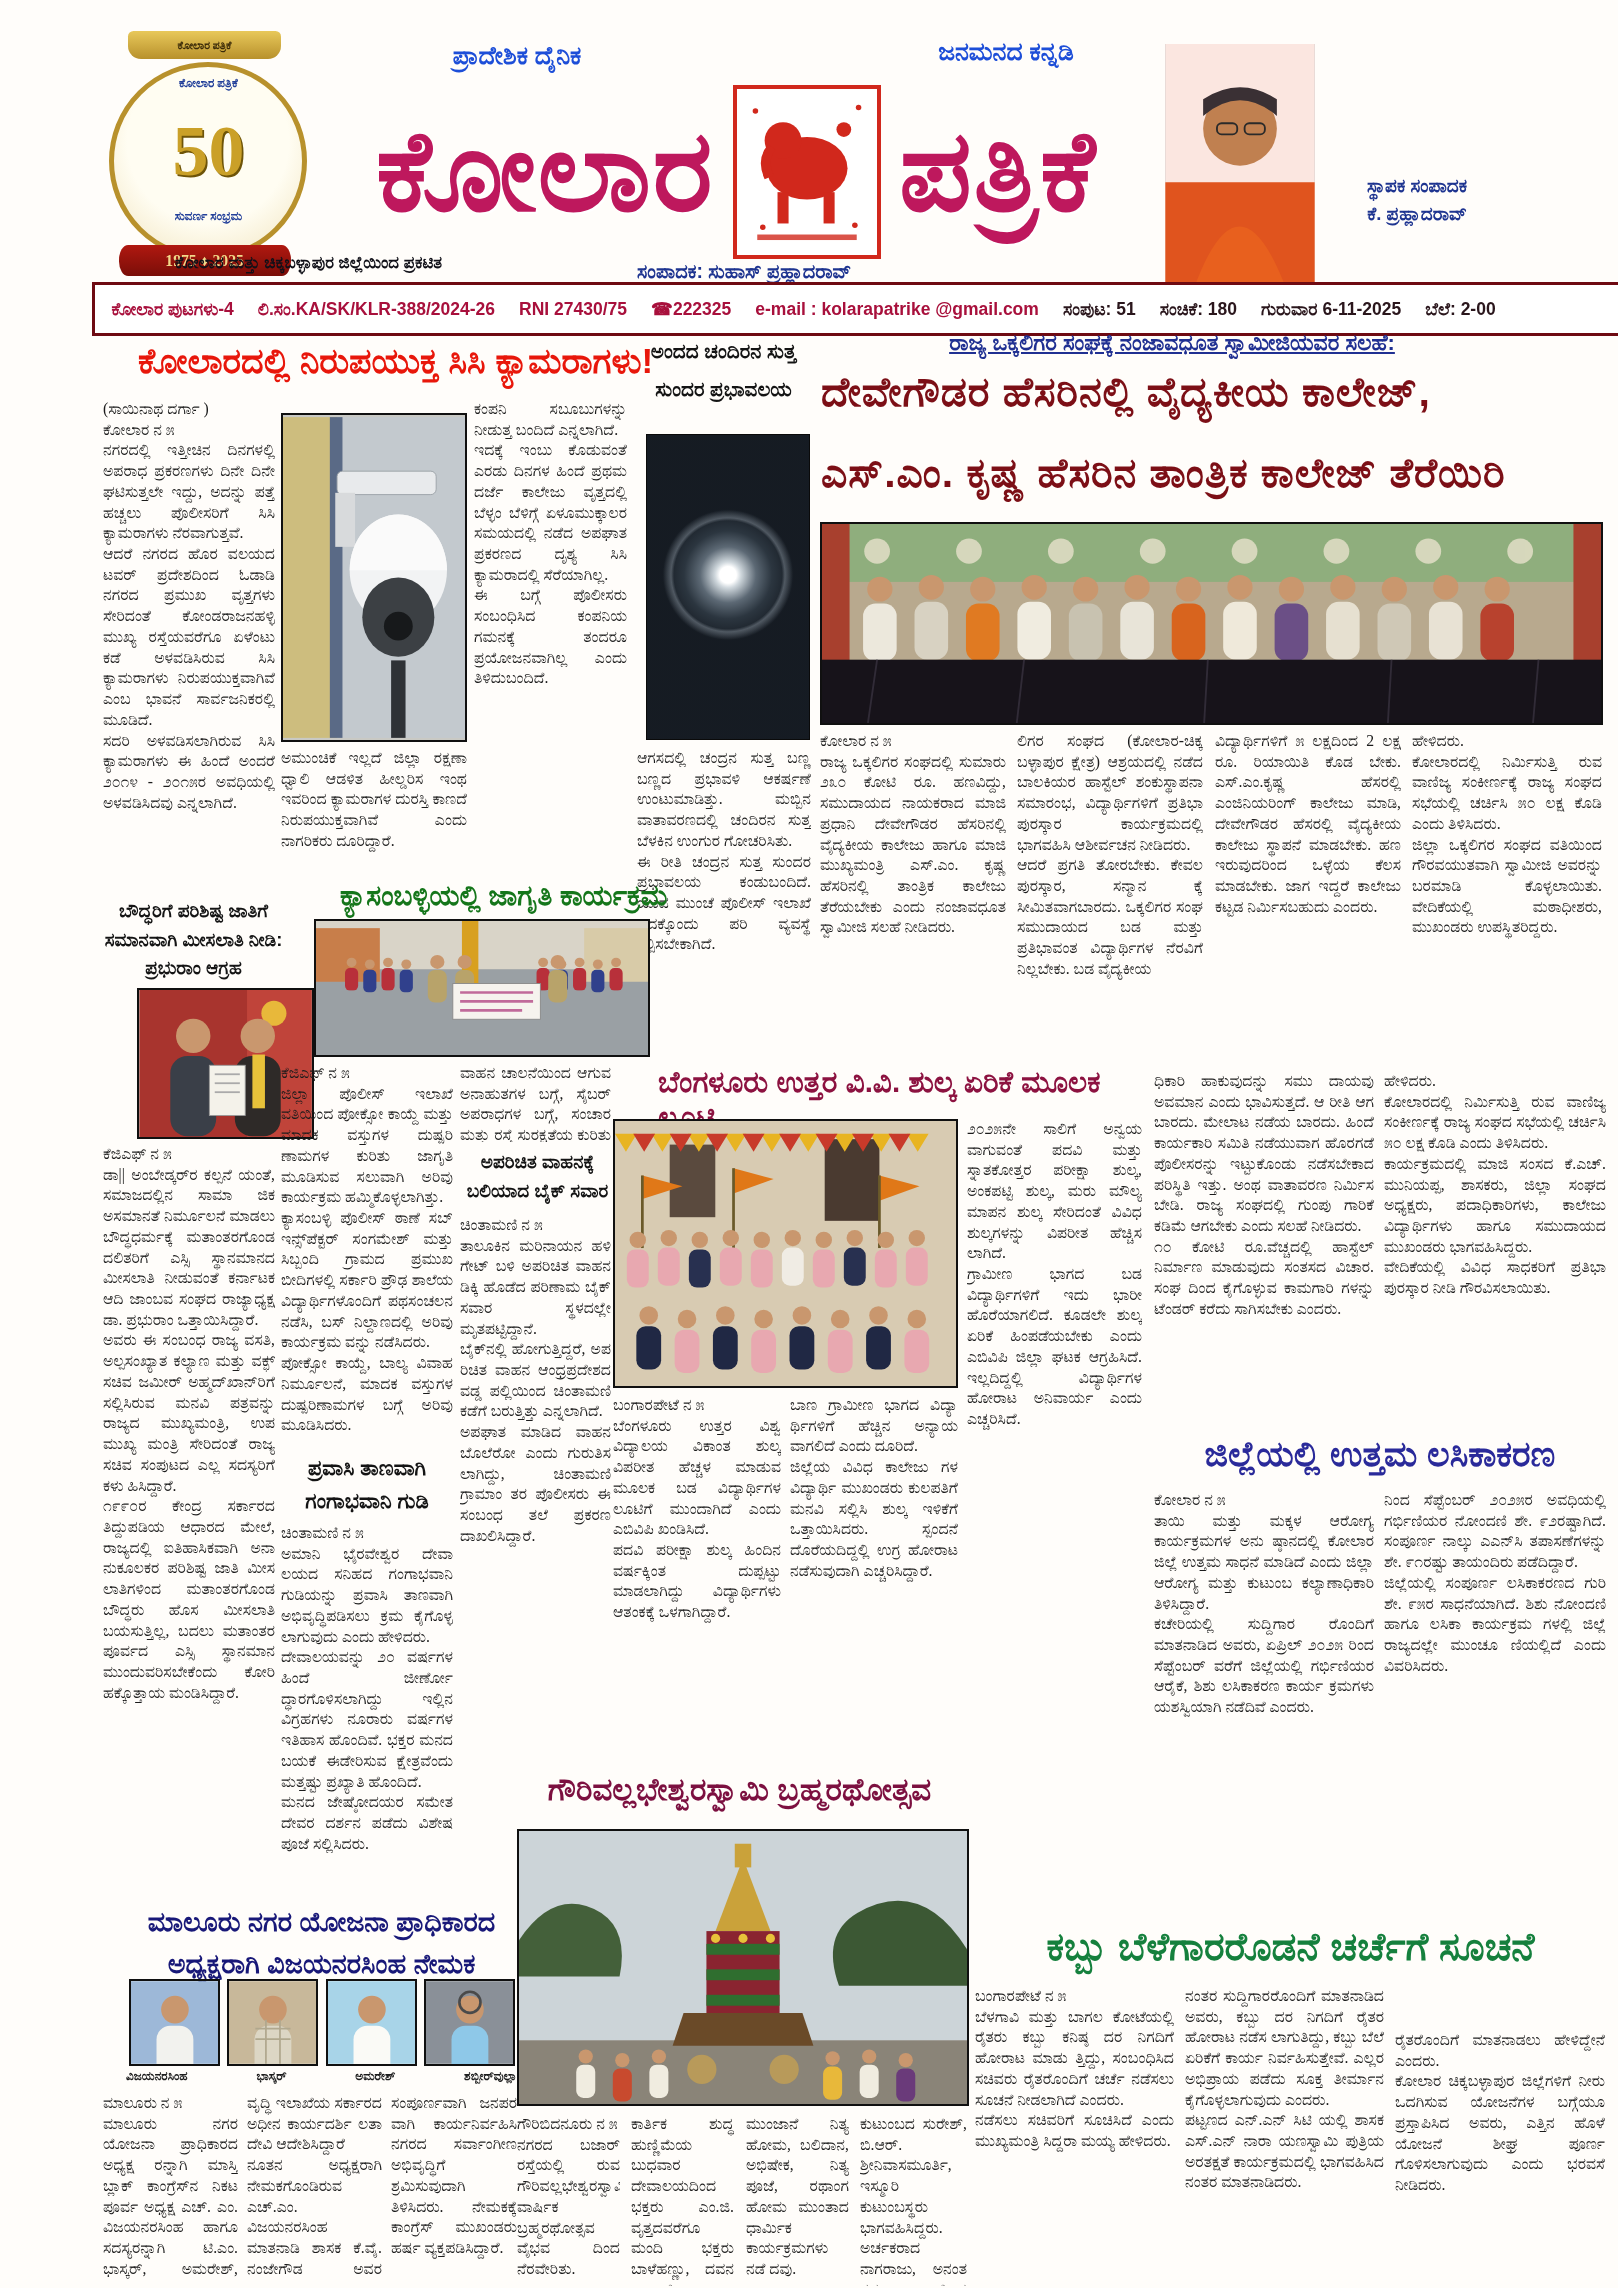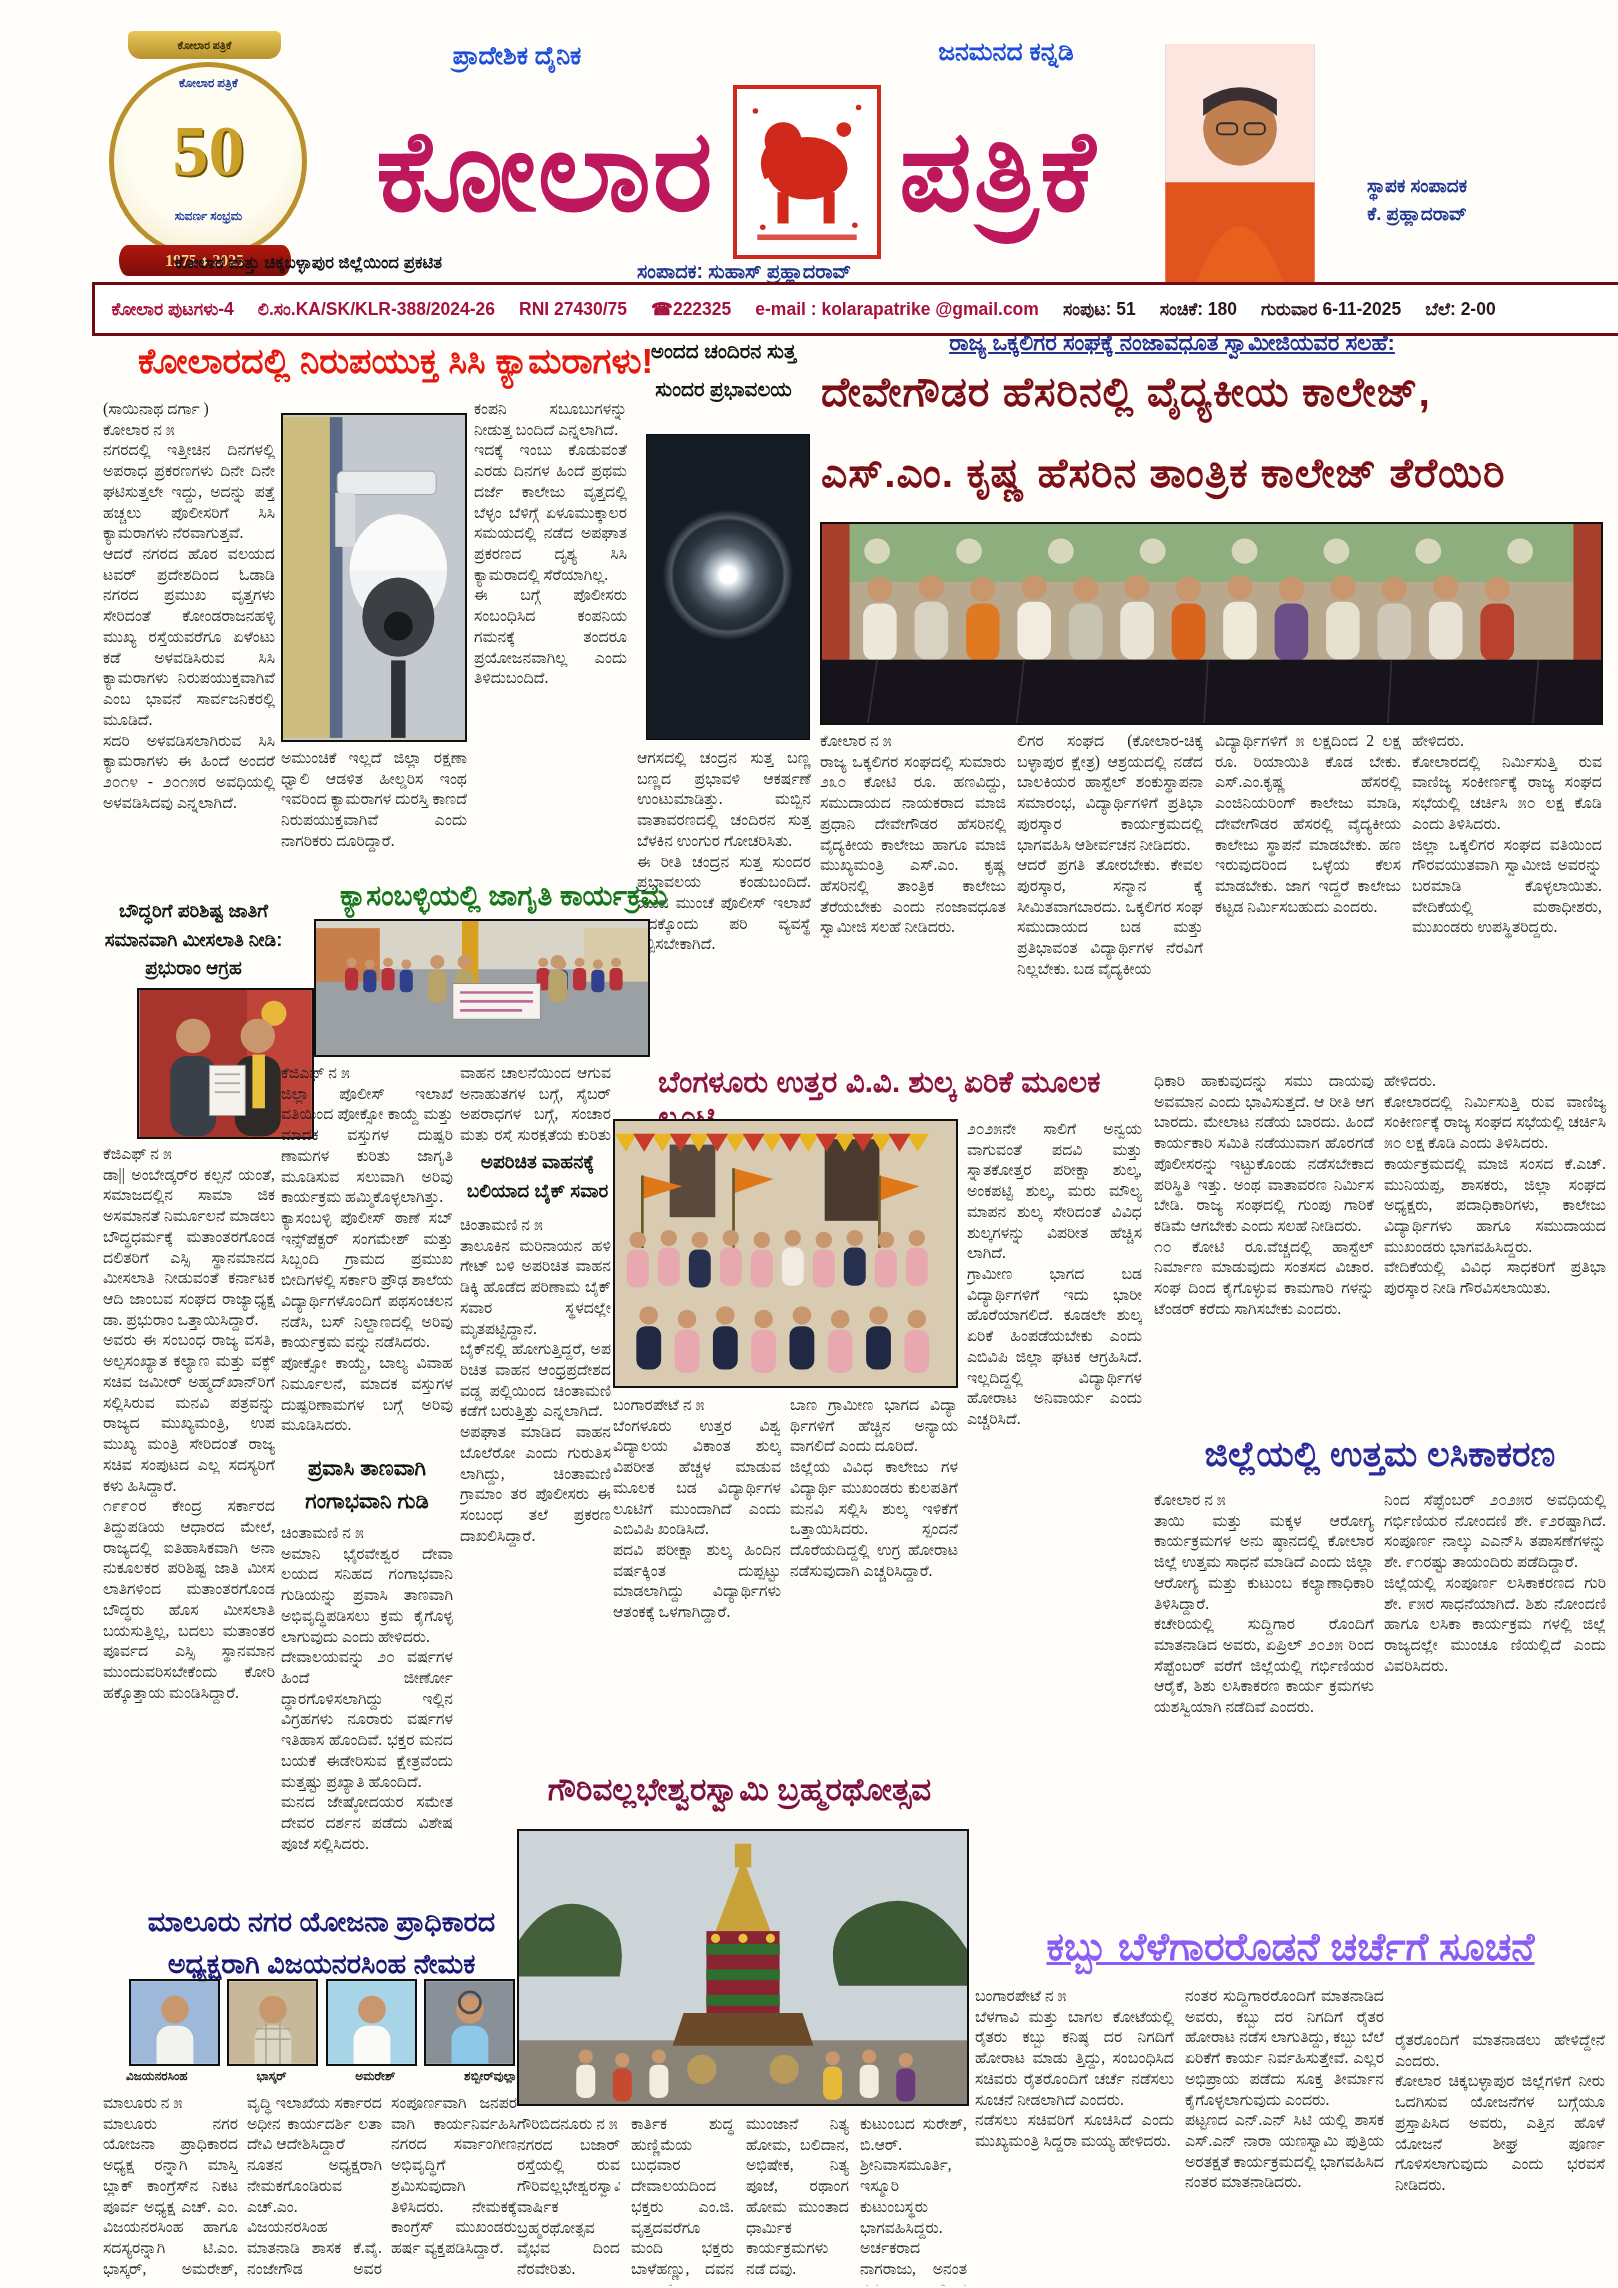--- a/index.html
+++ b/index.html
@@ -40,21 +40,21 @@
   
   .h-cctv{color:#e8170b;font-size:35px;}
   .h-moon{color:#141414;font-size:20px;line-height:1.9;}
   .kicker{color:#203092;font-size:22px;text-decoration:underline;}
   .h-main{color:#7c0f16;font-size:41px;letter-spacing:0.9px;}
   .h-sub{color:#141414;font-size:18.5px;line-height:1.55;}
   .h-green{color:#15761a;font-size:28px;}
   .h-benga{color:#8c1240;font-size:29.5px;}
   .h-lasika{color:#2a2a9a;font-size:35px;}
   .h-gauri{color:#7c1040;font-size:31px;}
-  .h-kabbu{color:#8b5cf6;font-size:39px;text-decoration:underline;}
+  .h-kabbu{color:#15803d;font-size:39px;}
   .h-maluru{color:#181878;font-size:27px;line-height:1.55;}
   .names{position:absolute;display:flex;justify-content:space-between;font-size:12px;color:#1c1c1c;font-weight:bold;}
   .pr-row{position:absolute;display:flex;gap:7.4px;}
   .pr{width:91px;height:87px;border:2.8px solid #101010;box-sizing:border-box;overflow:hidden;}
   .pr svg{display:block;width:100%;height:100%;}
 </style>
 </head>
 <body>
 
 <div id="page">

